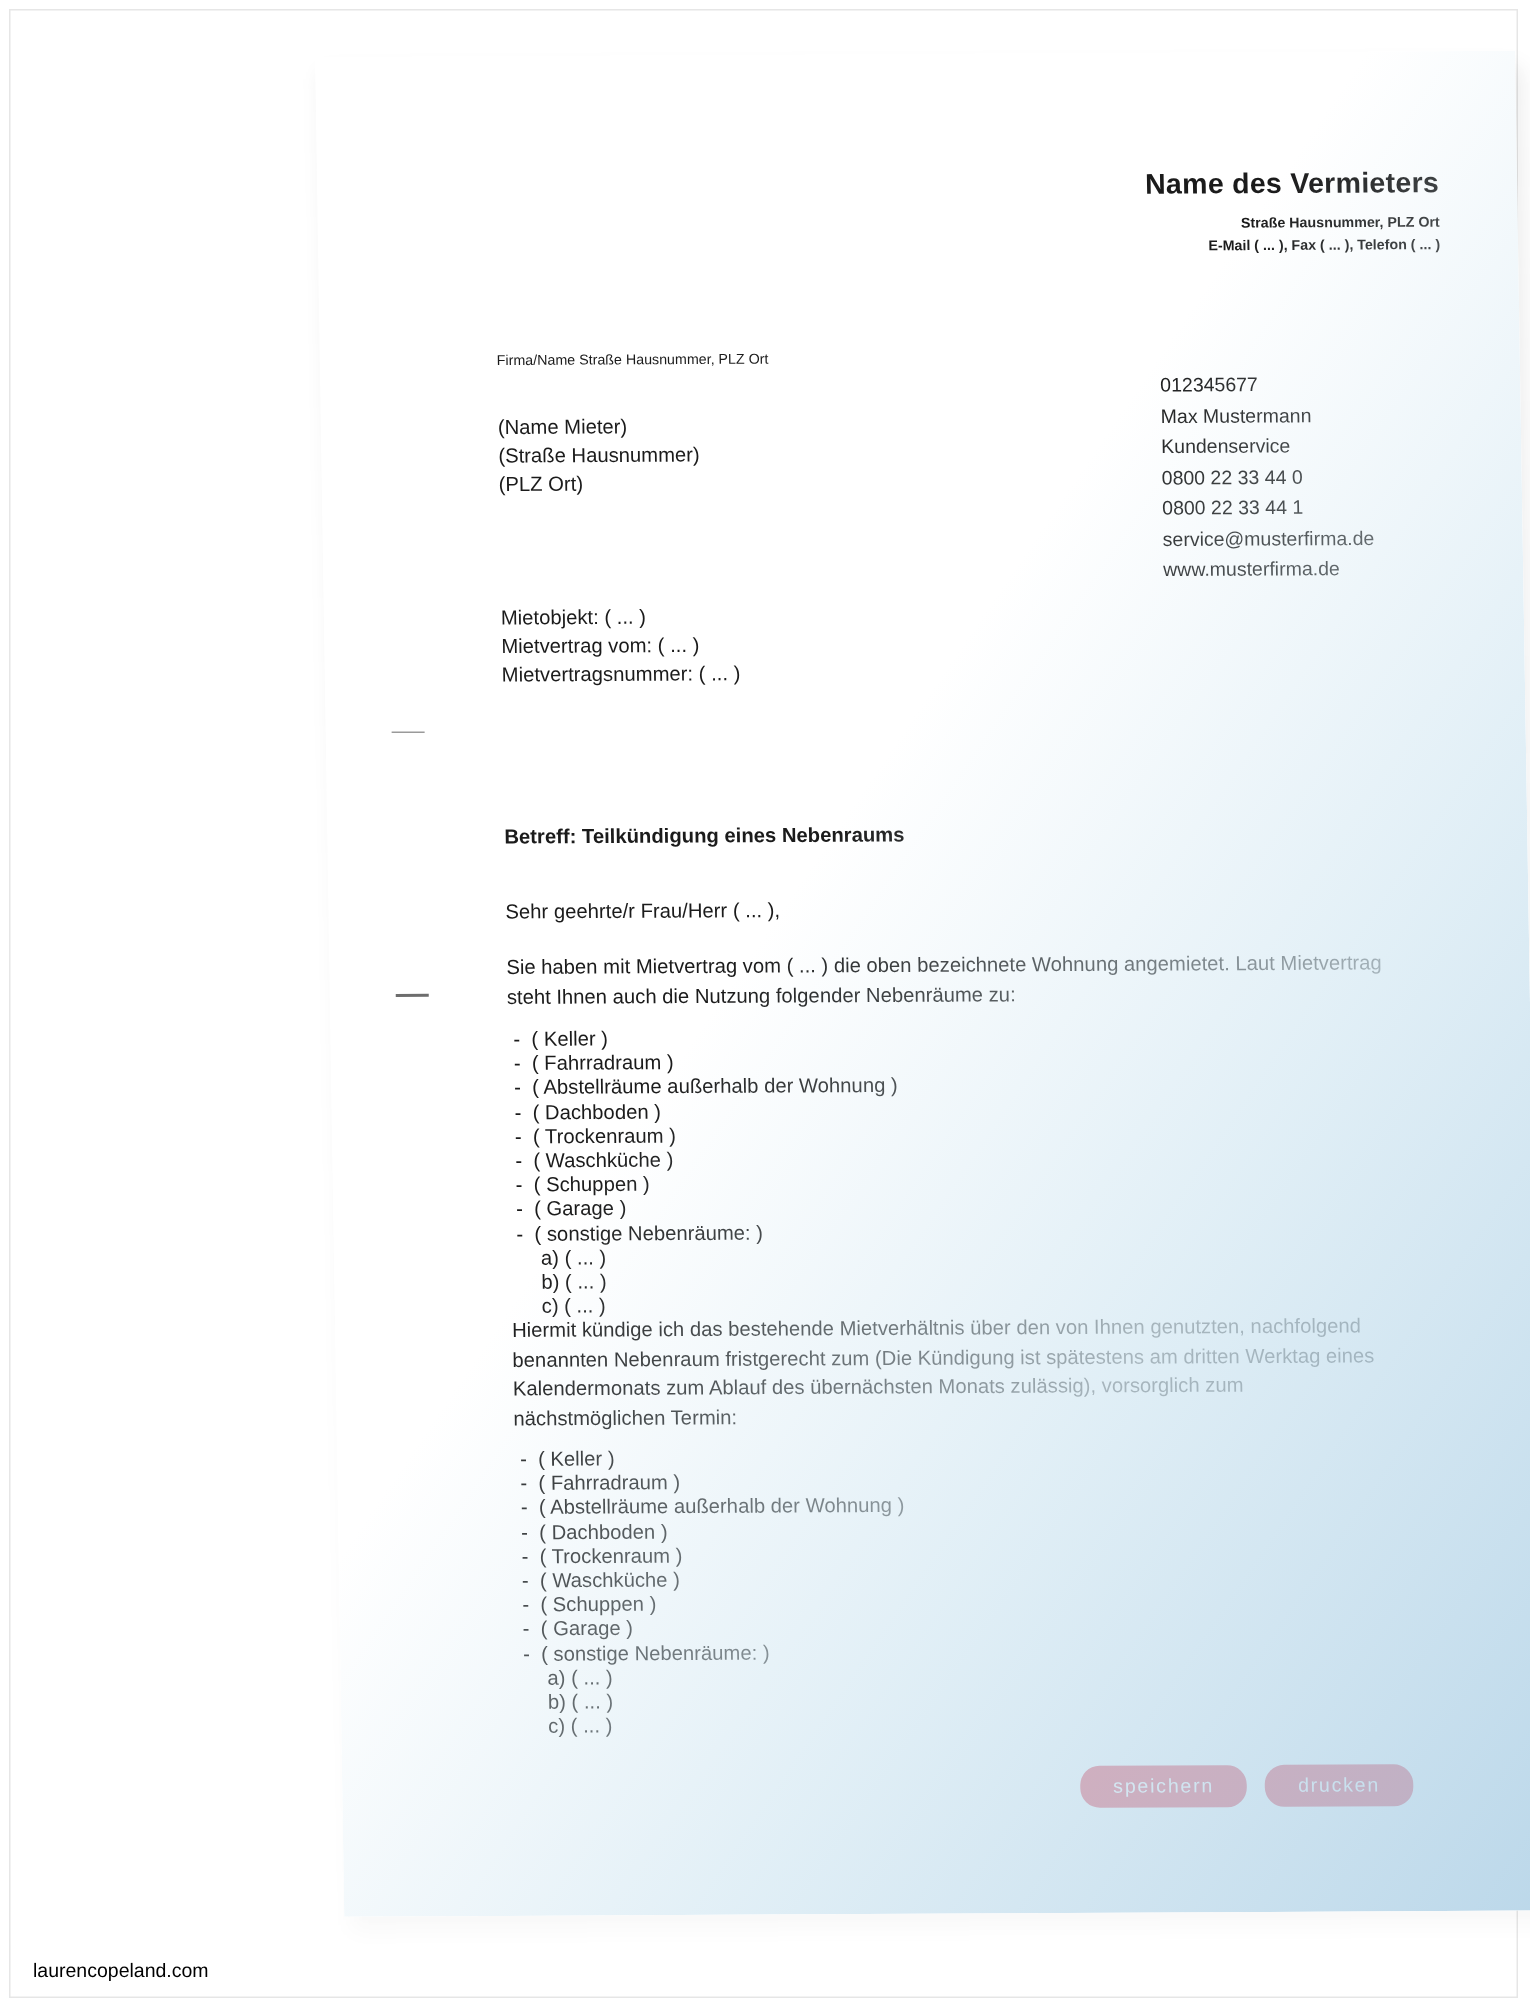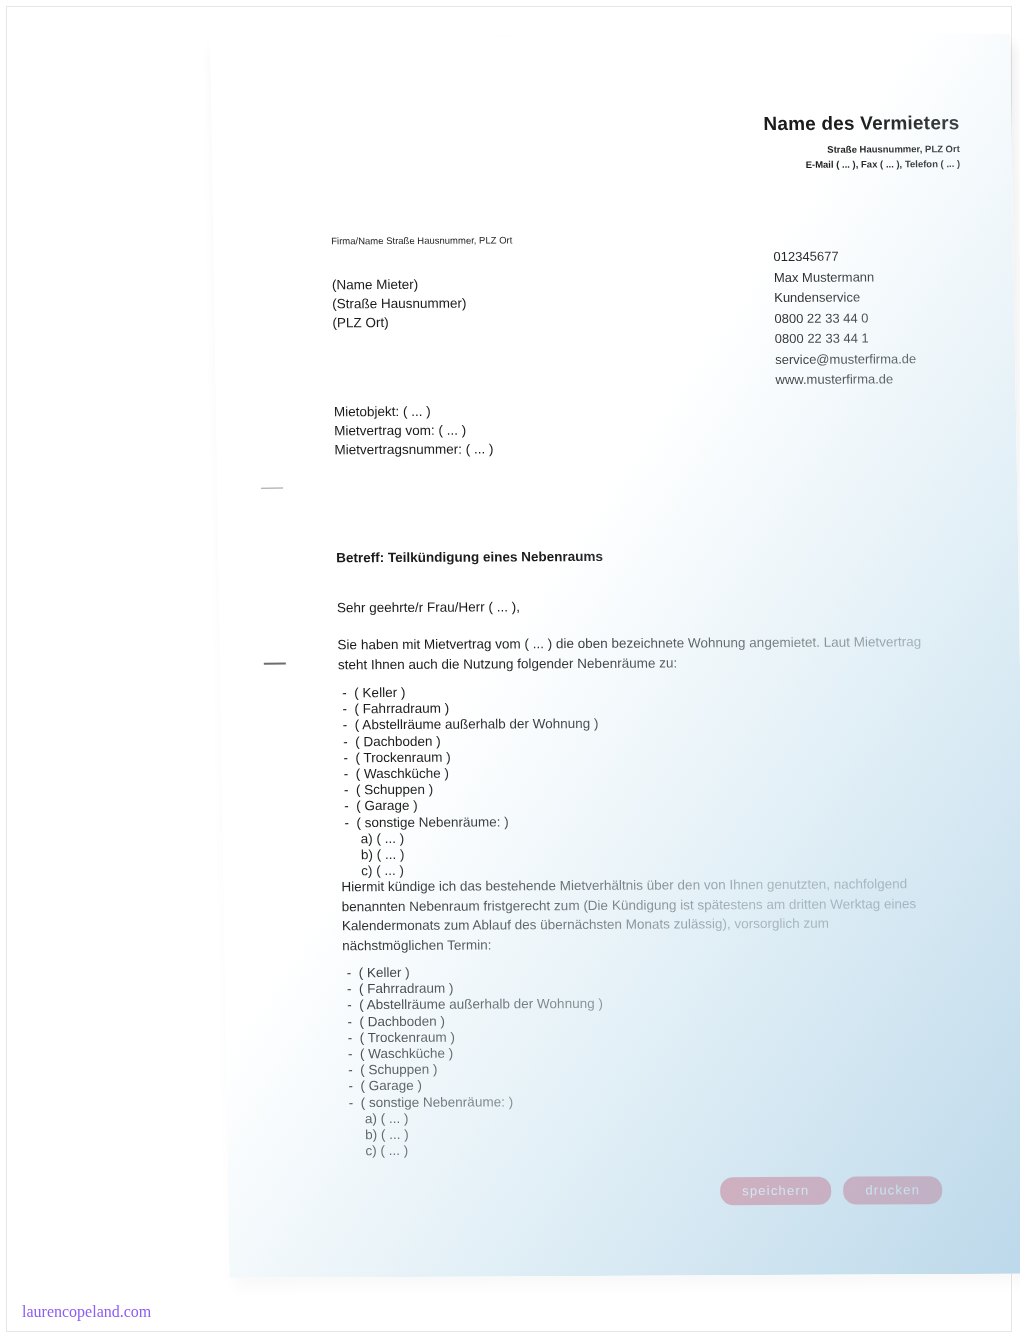--- a/index.html
+++ b/index.html
@@ -195,23 +195,23 @@
     padding: 6px 22px 7px;
     font-family: "Liberation Sans", sans-serif;
     cursor: pointer;
   }
 
   
   .watermark {
     position: absolute;
     left: 22px;
     bottom: 18px;
-    font-size: 16px;
-    color: #8b5cf6;
-    font-family: Liberation Serif, serif;
+    font-size: 13px;
+    color: #000000;
+    font-family: Liberation Sans, sans-serif;
   }
 </style>
 </head>
 <body>
 
 <div class="screen-frame"></div>
 
 <div class="sheet-wrap">
   <div class="sheet-shadow"></div>
 

